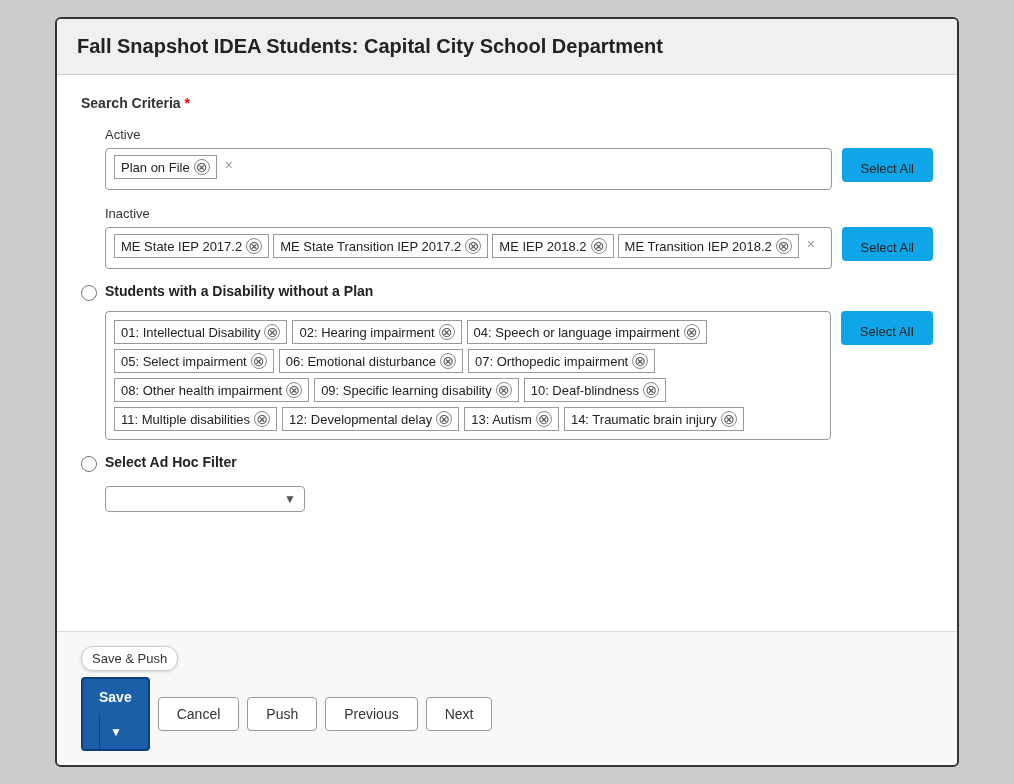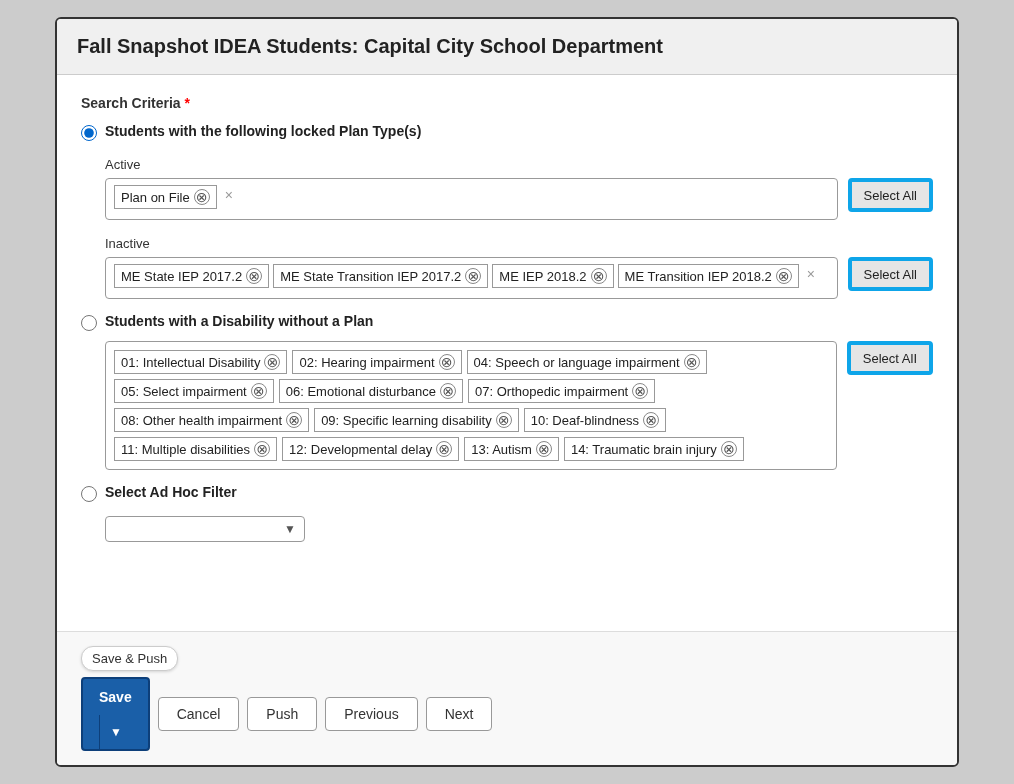--- a/index.html
+++ b/index.html
@@ -116,22 +116,22 @@
       height: 16px;
       border-radius: 50%;
       border: 1px solid #888;
     }
     .tag-box .x-placeholder {
       color: #999;
       font-size: 14px;
       padding: 2px 4px;
     }
     .select-all-btn {
-      background: #e5e5e5;
-      border: 4px solid #0ea5e9;
+      background: #0ea5e9;
+      border: 7px solid #0ea5e9;
       border-radius: 4px;
       padding: 6px 12px;
       font-size: 13px;
       color: #222;
       cursor: pointer;
       white-space: nowrap;
       height: 34px;
       align-self: flex-start;
     }
     .disability-section {
@@ -232,24 +232,20 @@
     <h1>Fall Snapshot IDEA Students: Capital City School Department</h1>
   </div>
 
   <div class="window-body">
 
     <div class="search-criteria-label">
       <span>Search Criteria</span>
       <span class="required">*</span>
     </div>
 
-    <div class="radio-option">
-      <input type="radio" name="searchType" id="radio-plan-types" checked="" style="">
-      <label class="radio-label" for="radio-plan-types">Students with the following locked Plan Type(s)</label>
-    </div>
 
     <div class="plan-types-section">
 
       <div class="section-sublabel">Active</div>
       <div class="tag-box-row">
         <div class="tag-box">
           <span class="tag">
             <span>Plan on File</span>
             <span class="tag-close">⊗</span>
           </span>

